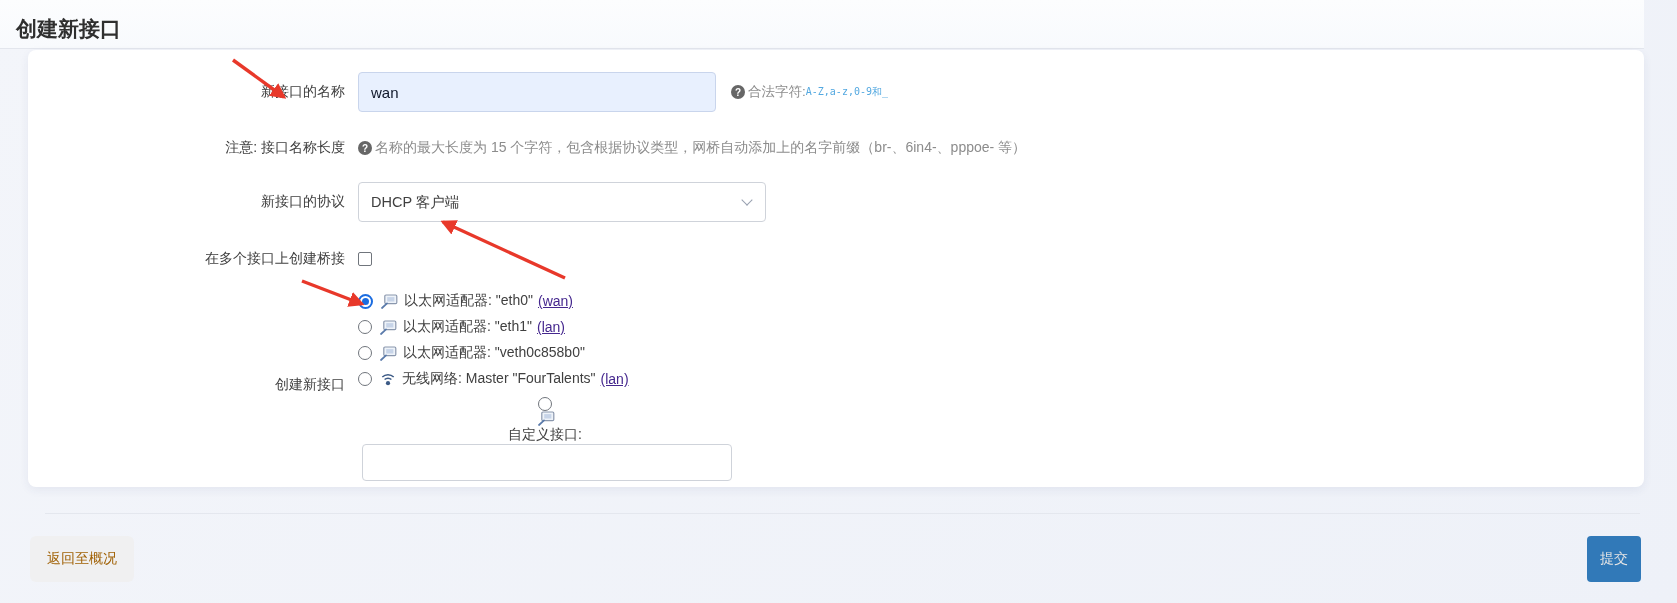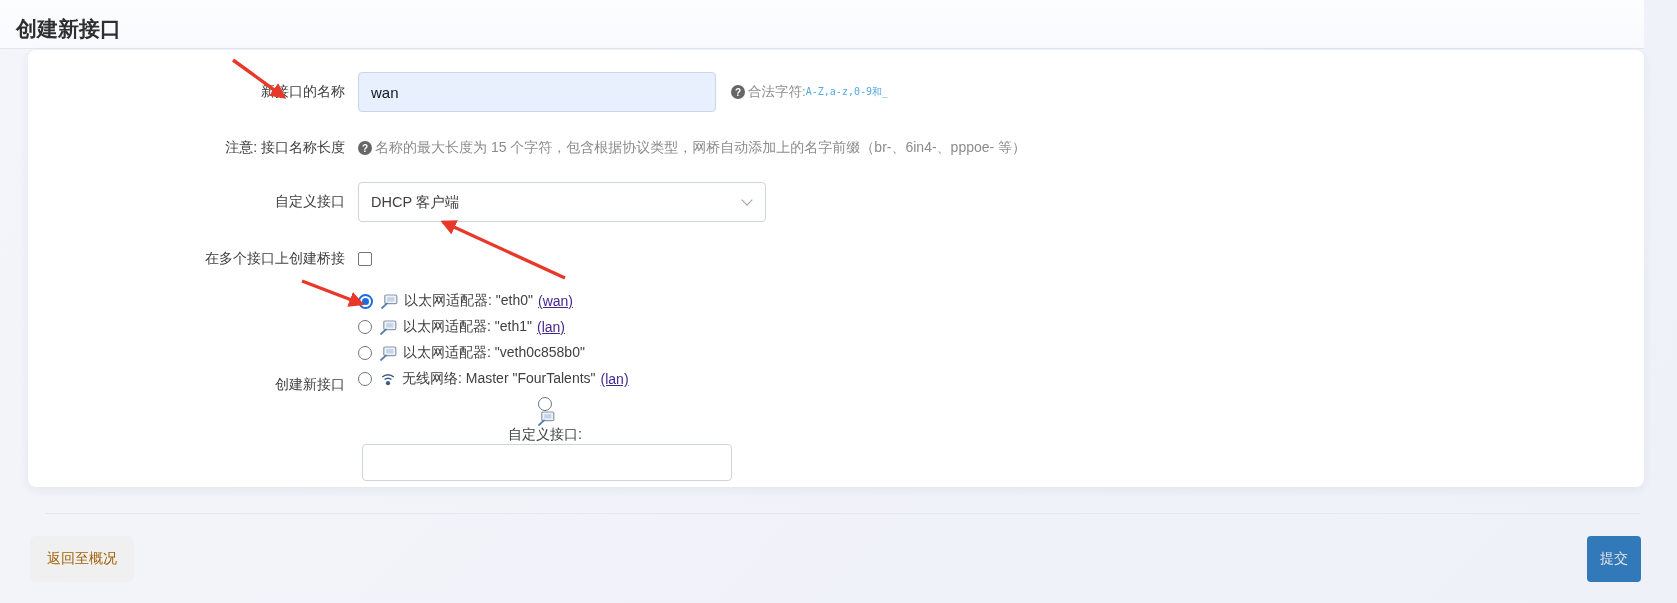--- a/index.html
+++ b/index.html
@@ -132,21 +132,21 @@
 
     <div class="row row-note">
       <div class="label-col">注意: 接口名称长度</div>
       <div class="note-desc">
         <span class="qmark">?</span>
         <span>名称的最大长度为 15 个字符，包含根据协议类型，网桥自动添加上的名字前缀（br-、6in4-、pppoe- 等）</span>
       </div>
     </div>
 
     <div class="row row-protocol">
-      <div class="label-col">自定义接口</div>
+      <div class="label-col">新接口的协议</div>
       <div class="select-box">
         <span>DHCP 客户端</span>
         <span class="chev"></span>
       </div>
     </div>
 
     <div class="row row-bridge">
       <div class="label-col">在多个接口上创建桥接</div>
       <span class="checkbox"></span>
     </div>

